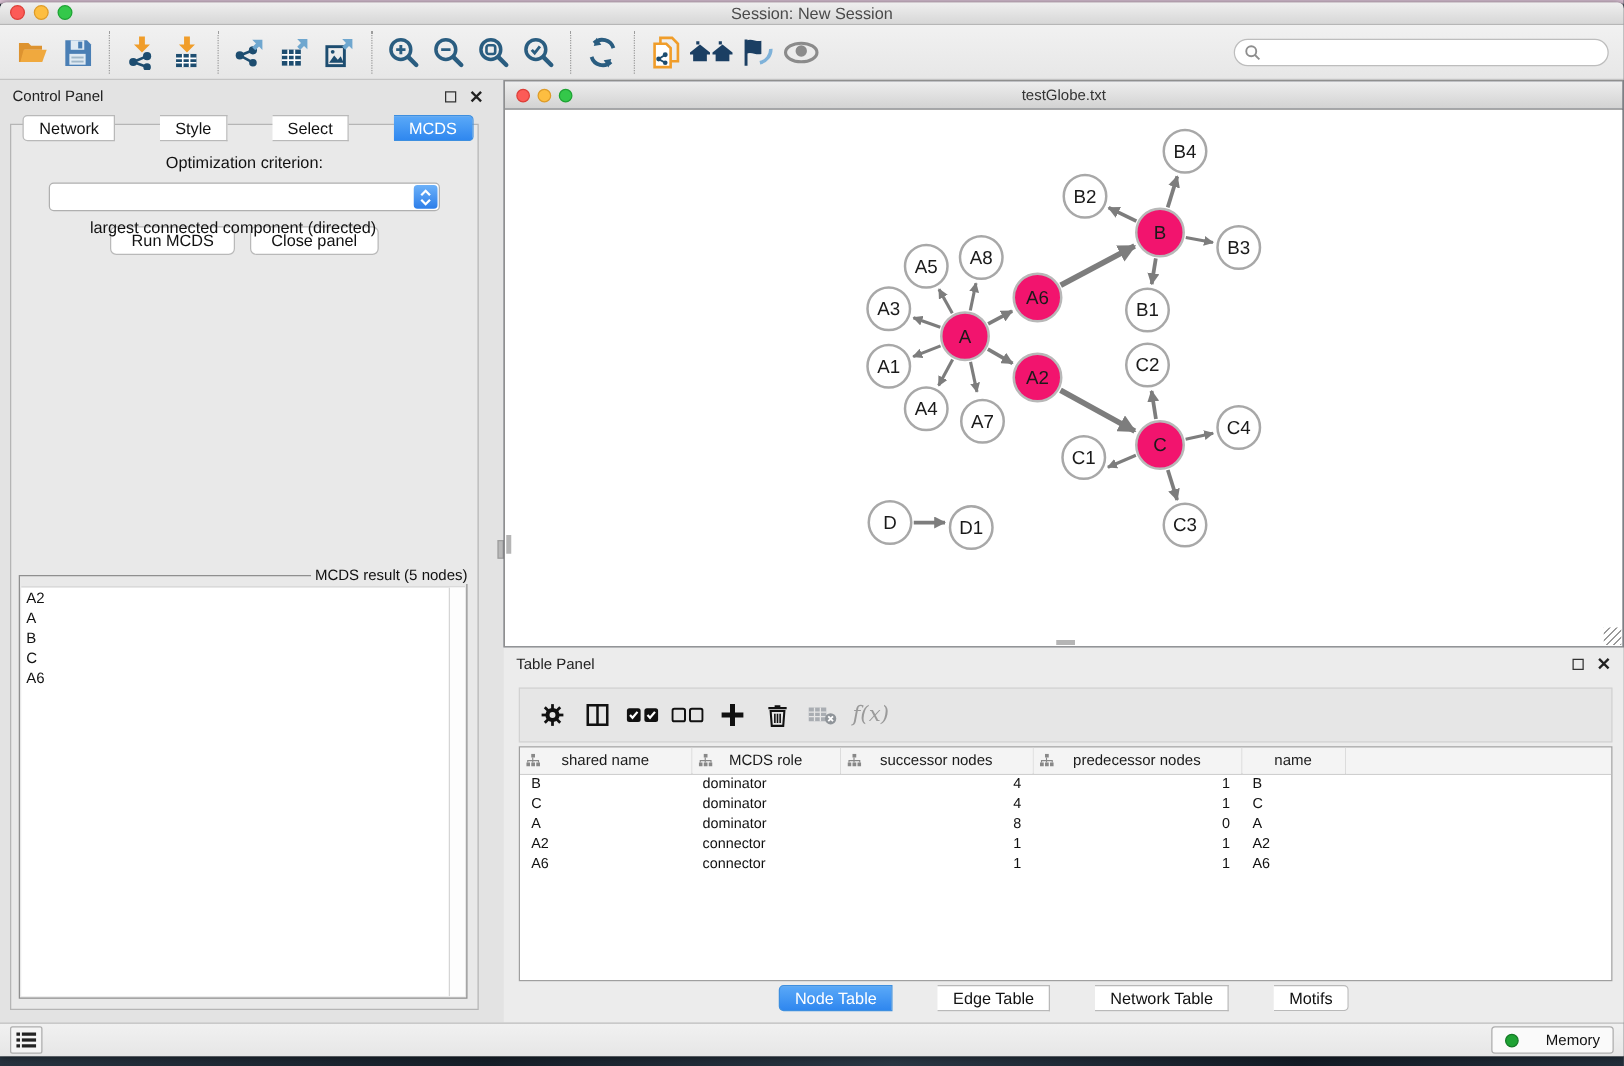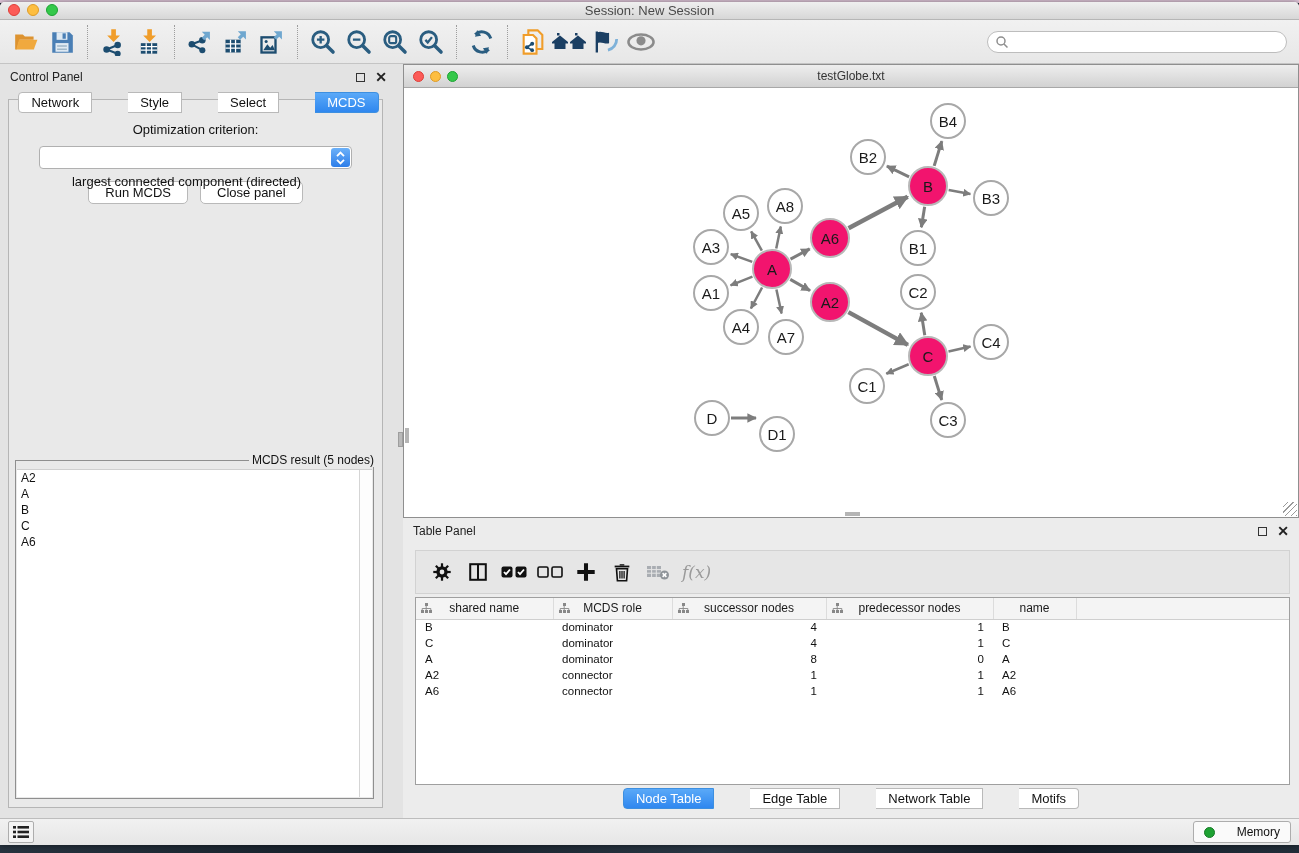--- a/index.html
+++ b/index.html
@@ -372,26 +372,26 @@
             <div class="gnode" style="left: 319px; top: 107px; height: 36px; width: 36px; background: rgb(255, 255, 255);">A5</div>
             <div class="gnode sel" style="left: 406px; top: 130px; height: 40px; width: 40px; background: rgb(242, 20, 110);">A6</div>
             <div class="gnode" style="left: 364px; top: 231px; height: 36px; width: 36px; background: rgb(255, 255, 255);">A7</div>
             <div class="gnode" style="left: 363px; top: 100px; height: 36px; width: 36px; background: rgb(255, 255, 255);">A8</div>
             <div class="gnode sel" style="left: 504px; top: 78px; height: 40px; width: 40px; background: rgb(242, 20, 110);">B</div>
             <div class="gnode" style="left: 496px; top: 142px; height: 36px; width: 36px; background: rgb(255, 255, 255);">B1</div>
             <div class="gnode" style="left: 446px; top: 51px; height: 36px; width: 36px; background: rgb(255, 255, 255);">B2</div>
             <div class="gnode" style="left: 569px; top: 92px; height: 36px; width: 36px; background: rgb(255, 255, 255);">B3</div>
             <div class="gnode" style="left: 526px; top: 15px; height: 36px; width: 36px; background: rgb(255, 255, 255);">B4</div>
             <div class="gnode sel" style="left: 504px; top: 248px; height: 40px; width: 40px; background: rgb(242, 20, 110);">C</div>
-            <div class="gnode" style="left: 445px; top: 280px; height: 36px; width: 36px; background: rgb(255, 255, 255);">C1</div>
+            <div class="gnode" style="left: 445px; top: 260px; height: 36px; width: 36px; background: rgb(255, 255, 255);">C1</div>
             <div class="gnode" style="left: 496px; top: 186px; height: 36px; width: 36px; background: rgb(255, 255, 255);">C2</div>
             <div class="gnode" style="left: 526px; top: 314px; height: 36px; width: 36px; background: rgb(255, 255, 255);">C3</div>
             <div class="gnode" style="left: 569px; top: 236px; height: 36px; width: 36px; background: rgb(255, 255, 255);">C4</div>
             <div class="gnode" style="left: 290px; top: 312px; height: 36px; width: 36px; background: rgb(255, 255, 255);">D</div>
-            <div class="gnode" style="left: 355px; top: 328px; height: 36px; width: 36px; background: rgb(255, 255, 255);">D1</div>
+            <div class="gnode" style="left: 355px; top: 316px; height: 36px; width: 36px; background: rgb(255, 255, 255);">D1</div>
           </div>
       </div>
 
       <div class="table-panel">
         <div class="panel-head">
           <span class="ptitle">Table Panel</span>
           <span class="pctrl">
             <span class="float-ico"></span>
             <span class="close-ico">✕</span>
           </span>

